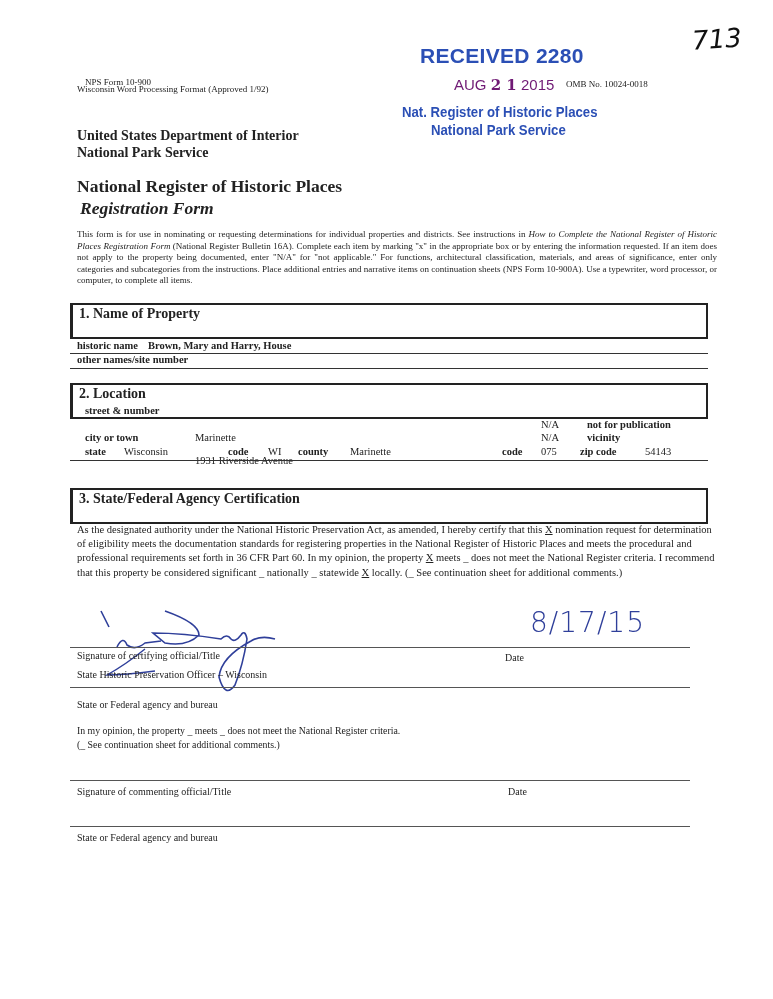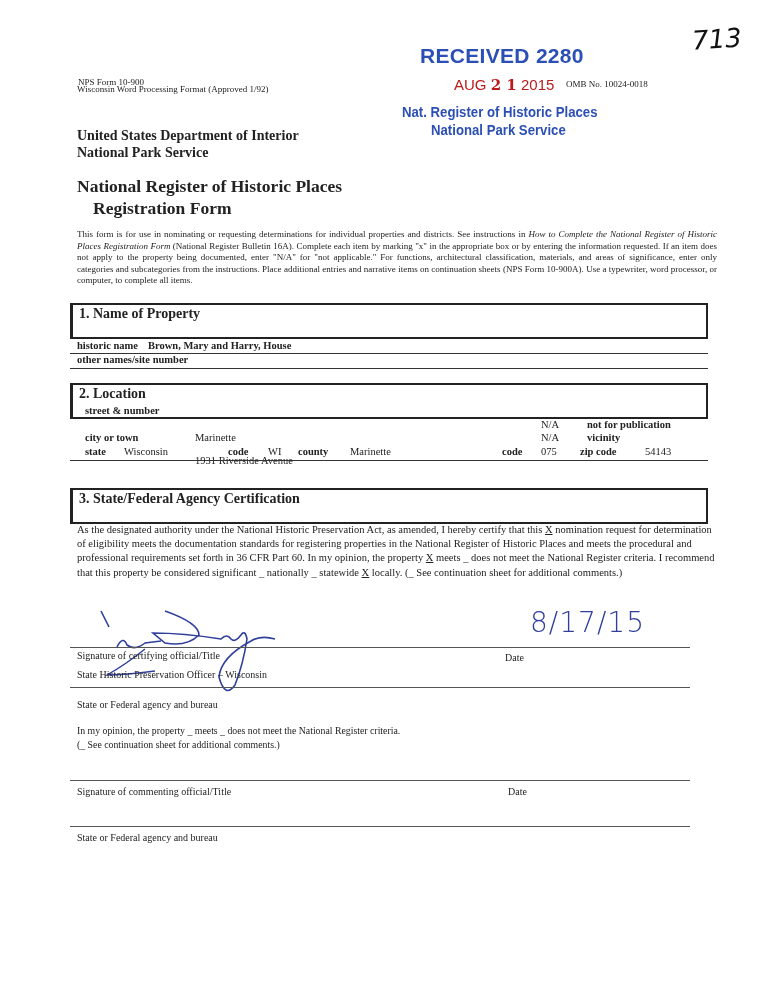--- a/index.html
+++ b/index.html
@@ -2,41 +2,41 @@
 <html><head>
 <meta charset="utf-8">
 <style>
   html, body { margin:0; padding:0; background:#fff; }
   body { width:773px; height:999px; position:relative; overflow:hidden; font-family:"Liberation Serif", serif; color:#222; }
   .abs { position:absolute; }
   .small { font-size:9px; }
   .hdr-bold { font-weight:bold; font-size:14px; line-height:17px; }
   .title-bold { font-weight:bold; font-size:17.5px; line-height:21px; }
   .stamp { color:#2b4fb5; font-family:"Liberation Sans", sans-serif; }
-  .stamp-red { color:#b91c1c; font-family:"Liberation Sans", sans-serif; }
+  .stamp-red { color:#701a75; font-family:"Liberation Sans", sans-serif; }
   .instr { font-size:9px; line-height:11.6px; width:640px; text-align:justify; }
   .sec-box { position:absolute; left:70px; width:638px; height:36px; border:2px solid #222; border-left-width:3px; box-sizing:border-box; }
   .sec-box span { position:absolute; left:6px; top:1px; font-weight:bold; font-size:14px; }
   .hline { position:absolute; left:70px; width:638px; border-top:1.5px solid #333; }
   .hline-thin { position:absolute; left:70px; width:620px; border-top:1px solid #555; }
   .lbl-b { font-weight:bold; font-size:10.5px; }
   .val { font-size:10.5px; }
   .para { font-size:10.5px; line-height:14.2px; width:640px; }
   .u { text-decoration:underline; }
   .sig-lbl { font-size:10px; }
 </style>
 </head>
 <body>
 
-<div class="abs small" style="left:78px;top:77px;">NPS Form 10-900</div>
+<div class="abs small" style="left:85px;top:77px;">NPS Form 10-900</div>
 <div class="abs small" style="left:77px;top:84px;">Wisconsin Word Processing Format (Approved 1/92)</div>
 <div class="abs hdr-bold" style="left:77px;top:127px;">United States Department of Interior</div>
 <div class="abs hdr-bold" style="left:77px;top:144px;">National Park Service</div>
 <div class="abs title-bold" style="left:77px;top:176px;">National Register of Historic Places</div>
-<div class="abs title-bold" style="left:93px;top:198px;">Registration Form</div>
+<div class="abs title-bold" style="left:80px;top:198px;font-style:italic;">Registration Form</div>
 
 <div class="abs stamp" style="left:420px;top:44px;font-size:21px;font-weight:bold;letter-spacing:0.3px;">RECEIVED 2280</div>
 <div class="abs stamp-red" style="left:454px;top:76px;font-size:15px;">
   <span>AUG</span>
   <span style="font-weight:bold;font-family:'DejaVu Serif',serif;">2 1</span>
   <span>2015</span>
 </div>
 <div class="abs small" style="left:566px;top:79px;">OMB No. 10024-0018</div>
 <div class="abs stamp" style="left:402px;top:103px;font-size:15.5px;font-weight:bold;transform:scaleX(0.85);transform-origin:left;">Nat. Register of Historic Places</div>
 <div class="abs stamp" style="left:431px;top:121px;font-size:15.5px;font-weight:bold;transform:scaleX(0.85);transform-origin:left;">National Park Service</div>

